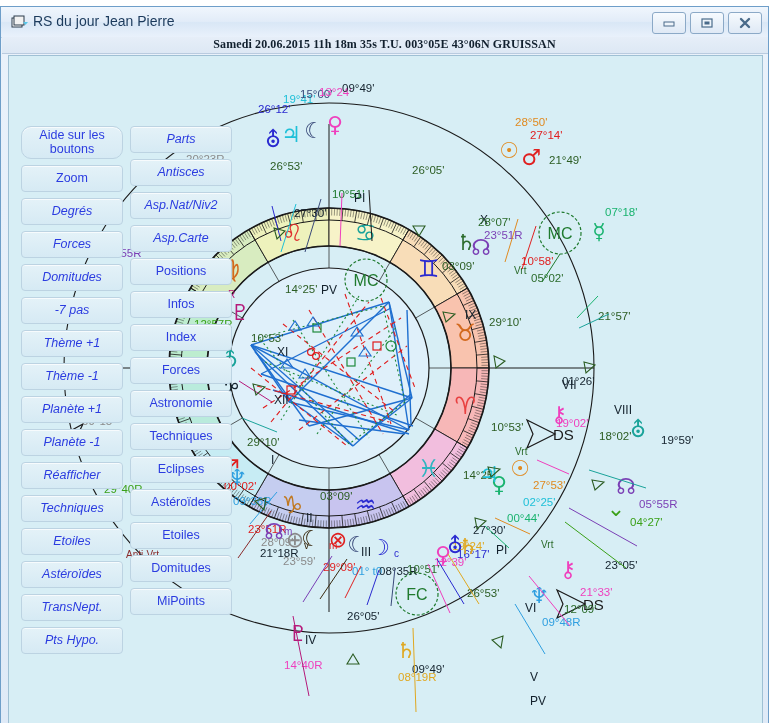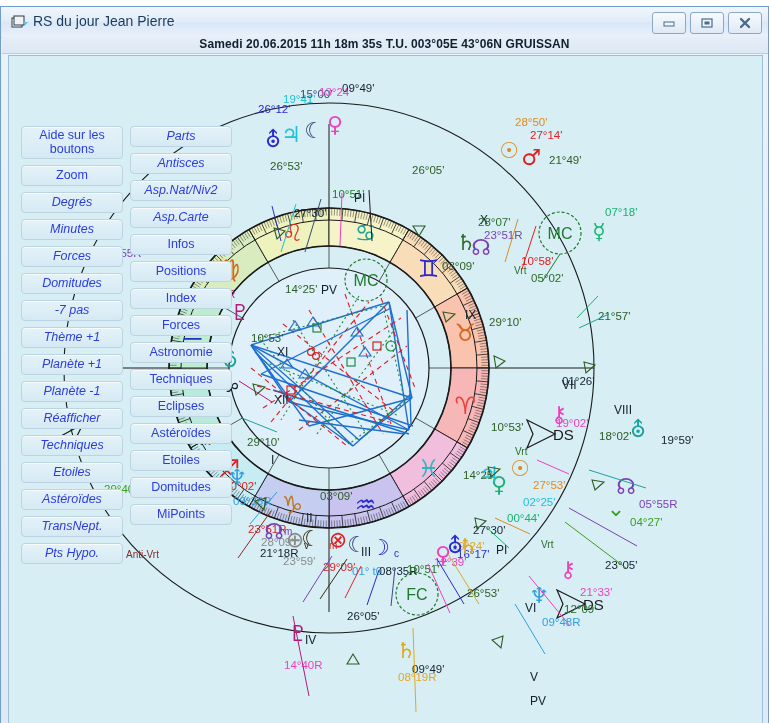--- a/index.html
+++ b/index.html
@@ -37,40 +37,41 @@
   
   .header-band{
     position:absolute;left:1px;top:30px;width:766px;height:16px;
     background:linear-gradient(180deg,#e6eef8 0%, #dde8f4 100%);
     border-bottom:1px solid #b9cbdf;
   }
   .header-title{
     position:absolute;left:0;top:30px;width:767px;height:15px;
     text-align:center;font-size:12px;font-weight:bold;color:#11202e;
     letter-spacing:.1px;
+    font-family:Liberation Serif, serif;
   }
   
   .canvas{
     position:absolute;left:7px;top:48px;width:753px;height:667px;
     background:#d7eef5;border:1px solid #9fc0d4;overflow:hidden;
   }
   
   .btncol{position:absolute;top:70px;}
   .btncol.left{left:12px;}
   .btncol.right{left:121px;}
   .btn{
-    width:102px;height:21px;margin-bottom:6px;
+    width:102px;height:27px;margin-bottom:6px;
     border:1px solid #bcd3e2;border-radius:4px;
     background:linear-gradient(180deg,#e4f2f8 0%, #d6eaf4 100%);
     color:#2b3ce0;font-size:12.5px;
     display:flex;align-items:center;justify-content:center;text-align:center;
     line-height:1.05;box-sizing:border-box;cursor:default;
     box-shadow:0 1px 0 rgba(255,255,255,.7) inset;
   }
-  .btn.tall{height:33px;}
+  .btn.tall{height:33px;border-radius:10px;}
   .btn.italic{font-style:italic;}
   .chartsvg{position:absolute;left:0;top:0;}
   
   text{font-family:"Liberation Sans", sans-serif;}
 </style>
 </head>
 <body>
 
 <div class="window">
 
@@ -810,33 +811,33 @@
         <div class="btn tall">
           <span>Aide sur les<br>boutons</span>
         </div>
         <div class="btn">
           <span>Zoom</span>
         </div>
         <div class="btn italic">
           <span>Degrés</span>
         </div>
         <div class="btn italic">
-          <span>Minutes</span>
-        </div>
-        <div class="btn italic">
           <span>Forces</span>
         </div>
         <div class="btn italic">
           <span>Domitudes</span>
         </div>
         <div class="btn italic">
           <span>-7 pas</span>
         </div>
         <div class="btn italic">
           <span>Thème +1</span>
+        </div>
+        <div class="btn italic">
+          <span>Thème -1</span>
         </div>
         <div class="btn italic">
           <span>Planète +1</span>
         </div>
         <div class="btn italic">
           <span>Planète -1</span>
         </div>
         <div class="btn italic">
           <span>Réafficher</span>
         </div>
@@ -863,24 +864,24 @@
         <div class="btn italic">
           <span>Antisces</span>
         </div>
         <div class="btn italic">
           <span>Asp.Nat/Niv2</span>
         </div>
         <div class="btn italic">
           <span>Asp.Carte</span>
         </div>
         <div class="btn">
+          <span>Positions</span>
+        </div>
+        <div class="btn">
           <span>Infos</span>
-        </div>
-        <div class="btn">
-          <span>Positions</span>
         </div>
         <div class="btn">
           <span>Index</span>
         </div>
         <div class="btn">
           <span>Forces</span>
         </div>
         <div class="btn">
           <span>Astronomie</span>
         </div>

